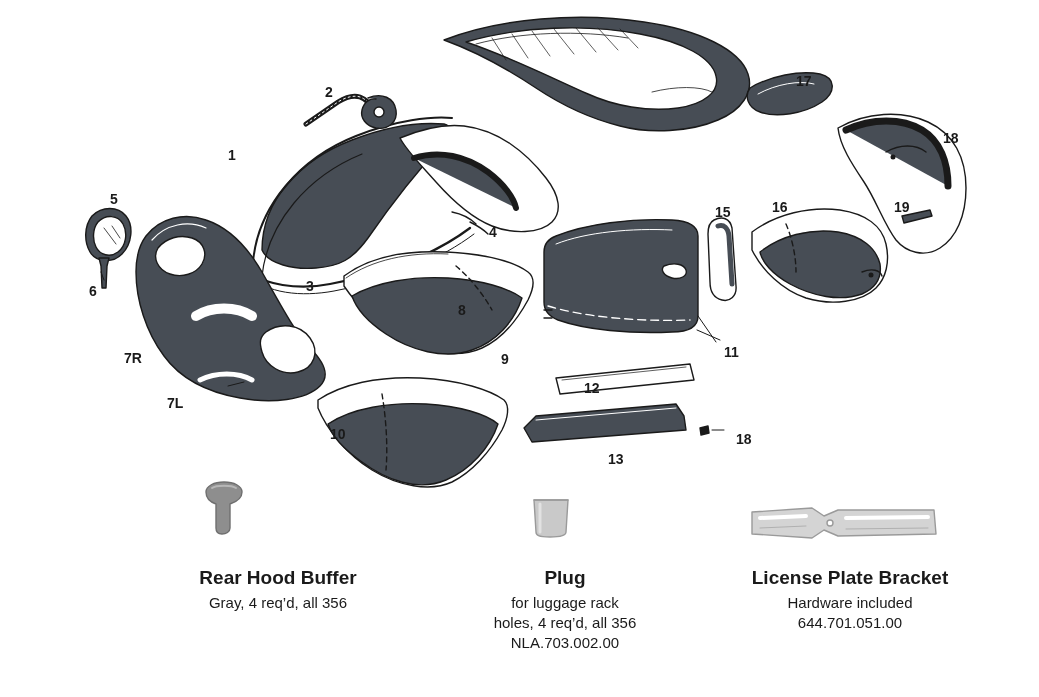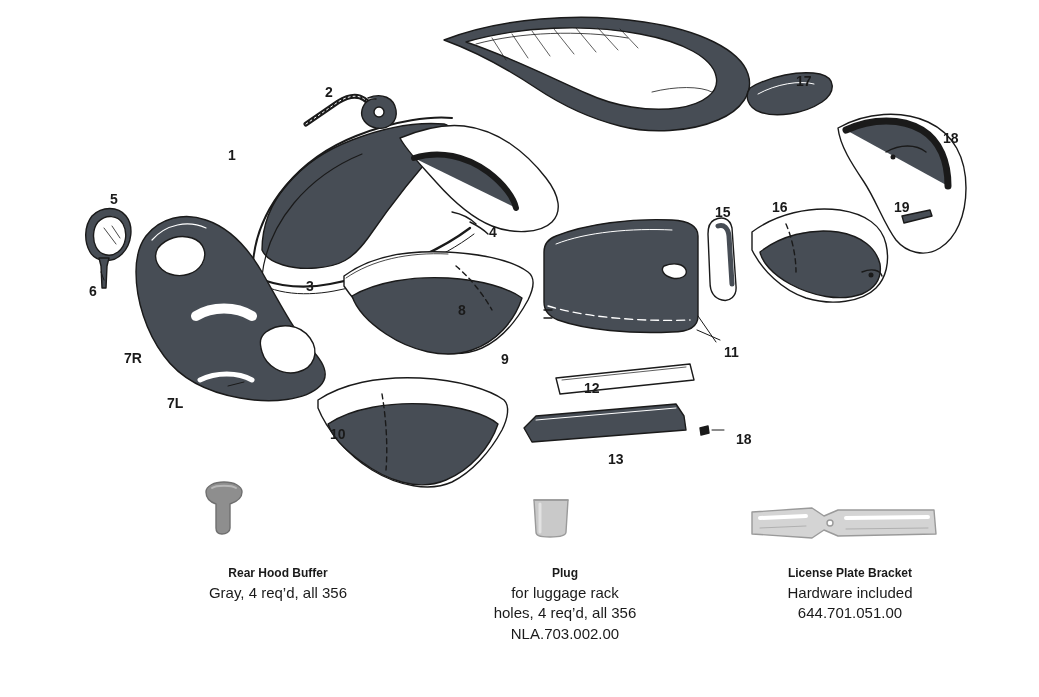--- a/index.html
+++ b/index.html
@@ -34,21 +34,21 @@
     line-height: 1;
   }
   .part-caption {
     position: absolute;
     text-align: center;
     font-family: "Liberation Sans", sans-serif;
     color: #1a1a1a;
     line-height: 1.35;
   }
   .part-caption .cap-title {
-    font-size: 12px;
+    font-size: 19px;
     font-weight: bold;
     display: block;
     margin-bottom: 2px;
   }
   .part-caption .cap-line {
     font-size: 15px;
     display: block;
   }
 </style>
 </head>

